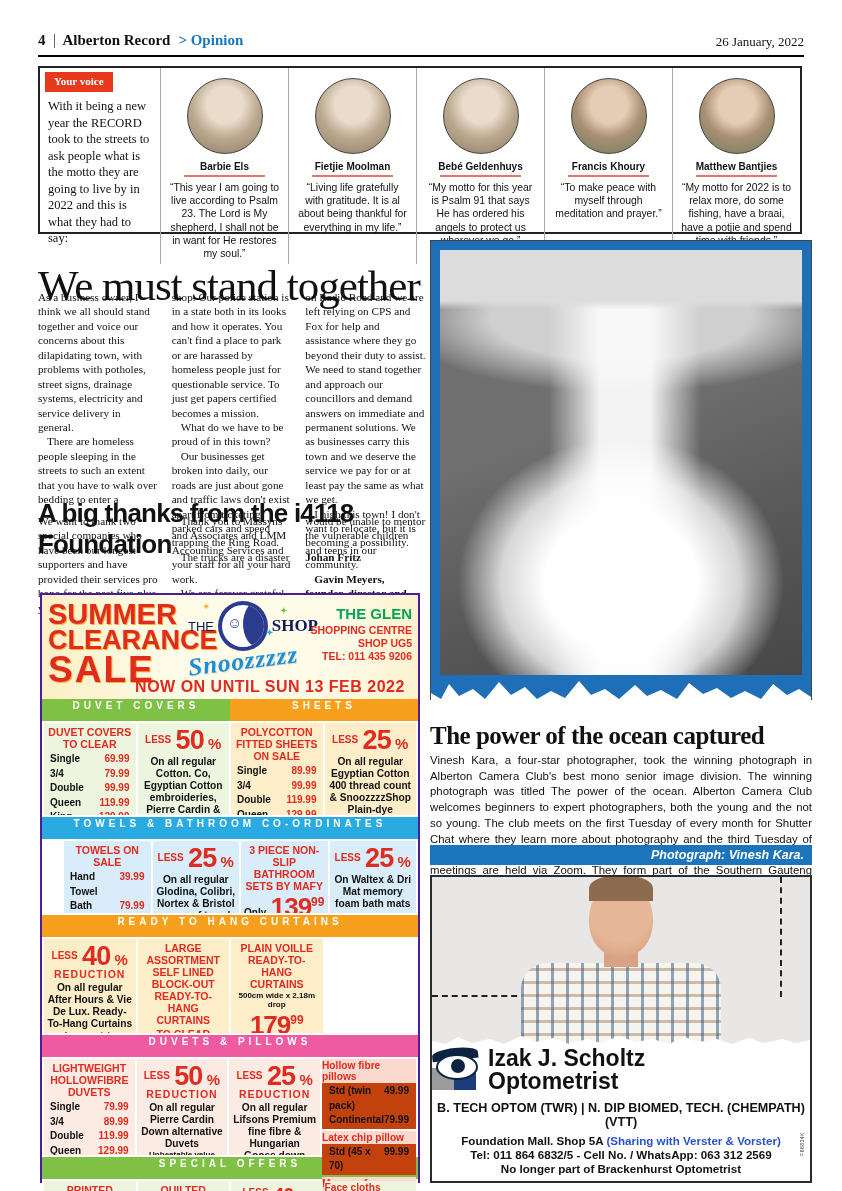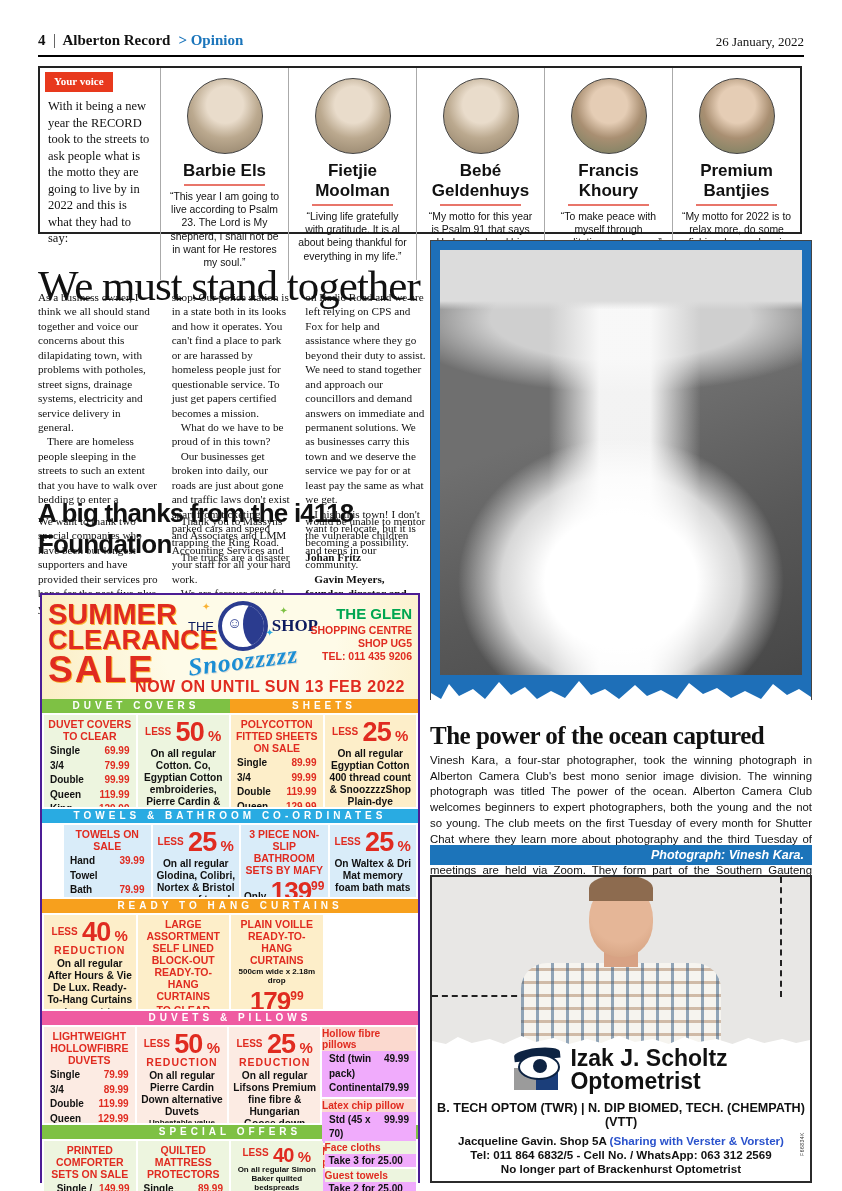--- a/index.html
+++ b/index.html
@@ -19,21 +19,21 @@
   .voice{position:absolute;left:38px;top:66px;width:764px;height:168px;border:2px solid #222;
          display:grid;grid-template-columns:120px repeat(5,1fr);box-sizing:border-box;background:#fff;}
   .voice-intro{position:relative;padding:30px 8px 6px 8px;font-family:"Liberation Serif",serif;
                font-size:12.5px;line-height:1.32;}
   .voice-tag{position:absolute;left:5px;top:4px;background:#e8391d;color:#fff;
              font-weight:bold;font-size:11px;padding:2px 9px 3px;}
   .profile{border-left:1px solid #aaa;padding:8px 7px 4px;text-align:center;position:relative;}
   .avatar{width:74px;height:74px;border-radius:50%;margin:2px auto 0;border:1px solid #444;
           background:radial-gradient(circle at 50% 35%,#e9dccb 0 30%,#bba98f 55%,#8a7a63 100%);}
   .avatar.m{background:radial-gradient(circle at 50% 35%,#e5cdb5 0 30%,#a98f72 55%,#6d7d5e 100%);}
-  .p-name{font-weight:bold;font-size:17px;margin-top:7px;}
+  .p-name{font-weight:bold;font-size:10px;margin-top:7px;}
   .p-rule{width:72%;height:2px;background:#e8756a;margin:3px auto 4px;}
   .p-quote{font-size:10.4px;line-height:1.27;}
   
   .h1{position:absolute;left:38px;top:232px;width:390px;font-family:"Liberation Serif",serif;
       font-size:43px;letter-spacing:-1px;font-weight:500;}
   .cols3{position:absolute;left:38px;width:388px;display:grid;grid-template-columns:1fr 1fr 1fr;
          column-gap:13px;font-family:"Liberation Serif",serif;font-size:11.2px;line-height:1.29;}
   .cols3 p{margin:0;}
   .cols3 p.ind{text-indent:9px;}
   .byline{font-weight:bold;}
@@ -71,21 +71,21 @@
   .moon:before{content:"";position:absolute;right:-9px;top:-4px;width:30px;height:46px;border-radius:50%;background:#2b3c8f;}
   .moon:after{content:"☺";position:absolute;left:5px;top:9px;font-size:15px;color:#2b3c8f;}
   .star{position:absolute;font-size:10px;color:#f9b233;}
   .script{color:#1b8ed4;font-weight:bold;font-style:italic;font-size:25px;transform:rotate(-7deg);
           font-family:"Liberation Serif",serif;letter-spacing:1px;text-shadow:1px 1px 0 #0d1b5e22;margin-top:-4px;}
   .glen{position:absolute;right:6px;top:10px;text-align:right;font-weight:800;line-height:1.25;}
   .glen-1{color:#00a651;font-size:15px;}
   .glen-2,.glen-3,.glen-4{color:#e02b20;font-size:10.5px;}
   .now-on{position:absolute;left:84px;right:4px;bottom:3px;text-align:center;color:#e02b20;
           font-weight:700;font-size:16px;letter-spacing:.5px;}
-  .band{height:14px;color:#fff;font-weight:bold;font-size:10px;letter-spacing:4px;text-align:center;
+  .band{height:22px;color:#fff;font-weight:bold;font-size:10px;letter-spacing:4px;text-align:center;
         line-height:14px;text-transform:uppercase;}
   .band-split{display:grid;grid-template-columns:1fr 1fr;}
   .bg-green{background:#7ec144;}.bg-orange{background:#f7a01d;}.bg-blue{background:#29abe2;}
   .bg-pink{background:#ef5ba1;}
   .adrow{display:grid;grid-template-columns:1fr 1fr 1fr 1fr;gap:2px;background:#fff;padding:2px;}
   .cell{padding:2px 3px;text-align:center;overflow:hidden;}
   .c-green{background:#edf5df;}.c-peach{background:#fdeec9;}.c-blue{background:#d9ecf9;}
   .c-pink{background:#fcebe3;}
   .cell h4{margin:1px 0 2px;color:#e02b20;font-size:10.5px;line-height:1.15;font-weight:800;}
   .prow{display:flex;justify-content:space-between;font-weight:bold;font-size:10px;line-height:1.45;padding:0 3px;}
@@ -96,41 +96,41 @@
   .less-big{font-size:27px;letter-spacing:-1px;}
   .less-pct{font-size:15px;}
   .reduction{color:#e02b20;font-weight:800;font-size:10.5px;letter-spacing:1px;margin-top:-2px;}
   .cell-text{font-weight:bold;font-size:10.2px;line-height:1.18;margin-top:2px;}
   .cell-small{font-weight:bold;font-size:8px;line-height:1.1;margin-top:1px;}
   .hero{color:#e02b20;font-weight:800;line-height:1;margin-top:2px;}
   .hero-main{font-size:26px;letter-spacing:-1px;}
   .hero-cents{font-size:12px;vertical-align:10px;}
   .hero-suffix{color:#111;font-size:10px;font-weight:bold;}
   .minis{display:flex;flex-direction:column;gap:2px;background:#fff;}
-  .mini{background:#f0abfc;border:0;}
+  .mini{background:#c2410c;border:0;}
   .mini-title{background:#fbd9cf;color:#e02b20;font-weight:800;font-size:10.2px;padding:1px 0;}
   .mini-body{font-weight:bold;font-size:10px;padding:1px 4px;}
   
   .optom{position:absolute;left:430px;top:875px;width:382px;height:308px;border:2px solid #2b2b2b;
          box-sizing:border-box;background:#fff;}
   .optom-photo{position:relative;height:168px;background:#e8e7e5;overflow:hidden;}
   .dash-h{position:absolute;left:0;top:118px;width:95px;border-top:2px dashed #222;}
   .dash-v{position:absolute;right:28px;top:0;height:120px;border-left:2px dashed #222;}
   .man-shirt{position:absolute;left:50%;transform:translateX(-50%);bottom:-4px;width:200px;height:86px;
      border-radius:26px 26px 0 0;background:
      repeating-linear-gradient(90deg,rgba(43,84,126,.5) 0 3px,transparent 3px 15px),
      repeating-linear-gradient(0deg,rgba(150,100,60,.4) 0 3px,transparent 3px 13px),#f6f4ef;}
   .man-neck{position:absolute;left:50%;transform:translateX(-50%);bottom:78px;width:34px;height:22px;background:#d8a284;}
   .man-head{position:absolute;left:50%;transform:translateX(-50%);bottom:88px;width:64px;height:76px;
      border-radius:50% 50% 46% 46%;background:radial-gradient(circle at 50% 40%,#e5b697 0 55%,#d09c7b 100%);}
   .man-hair{position:absolute;left:50%;transform:translateX(-50%);bottom:144px;width:64px;height:26px;
      border-radius:50% 50% 0 0;background:#8d6b4f;}
   .optom-rip{position:absolute;left:0;bottom:-1px;width:100%;height:12px;}
   .optom-body{position:relative;text-align:center;padding-top:2px;}
-  .optom-logo{display:flex;align-items:center;justify-content:center;gap:10px;}
+  .optom-logo{display:flex;align-items:center;justify-content:flex-start;gap:10px;}
   .eye-icon{position:relative;width:46px;height:40px;}
   .eye-sq1{position:absolute;left:0;bottom:0;width:22px;height:22px;background:#9b9b9b;}
   .eye-sq2{position:absolute;right:2px;bottom:0;width:22px;height:22px;background:#1b3e7a;}
   .eye-white{position:absolute;left:4px;top:4px;width:38px;height:22px;border-radius:50%;background:#fff;
              border:2px solid #0d2342;}
   .eye-pupil{position:absolute;left:19px;top:9px;width:14px;height:14px;border-radius:50%;background:#0d2342;}
   .eye-lash{position:absolute;left:0;top:-2px;width:46px;height:12px;border-radius:50% 50% 0 0;background:#0d2342;
             transform:rotate(-6deg);}
   .optom-name{font-weight:800;font-size:23px;line-height:1.02;text-align:left;color:#111;}
   .optom-quals{font-weight:800;font-size:12.6px;margin-top:7px;}
@@ -180,21 +180,21 @@
       <div class="p-quote">“My motto for this year is Psalm 91 that says He has ordered his angels to protect us wherever we go.”</div>
     </div>
     <div class="profile">
       <div class="avatar m"></div>
       <div class="p-name">Francis Khoury</div>
       <div class="p-rule"></div>
       <div class="p-quote">“To make peace with myself through meditation and prayer.”</div>
     </div>
     <div class="profile">
       <div class="avatar m"></div>
-      <div class="p-name">Premium Bantjies</div>
+      <div class="p-name">Matthew Bantjies</div>
       <div class="p-rule"></div>
       <div class="p-quote">“My motto for 2022 is to relax more, do some fishing, have a braai, have a potjie and spend time with friends.”</div>
     </div>
   </div>
 
   <h1 class="h1">We must stand together</h1>
   <div class="cols3" style="top:290px;">
     <div>
       <p>As a business owner, I think we all should stand together and voice our concerns about this dilapidating town, with problems with potholes, street signs, drainage systems, electricity and service delivery in general.</p>
       <p class="ind">There are homeless people sleeping in the streets to such an extent that you have to walk over bedding to enter a</p>
@@ -553,21 +553,21 @@
           <div class="eye-white"></div>
           <div class="eye-pupil"></div>
         </div>
         <div class="optom-name">
           <div>Izak J. Scholtz</div>
           <div>Optometrist</div>
         </div>
       </div>
       <div class="optom-quals">B. TECH OPTOM (TWR) | N. DIP BIOMED, TECH. (CHEMPATH) (VTT)</div>
       <div class="optom-addr">
-        <span>Jacqueline Gavin. Shop 5A </span><span class="optom-blue">(Sharing with Verster &amp; Vorster)</span>
+        <span>Foundation Mall. Shop 5A </span><span class="optom-blue">(Sharing with Verster &amp; Vorster)</span>
       </div>
       <div class="optom-tel">Tel: 011 864 6832/5 - Cell No. / WhatsApp: 063 312 2569</div>
       <div class="optom-note">No longer part of Brackenhurst Optometrist</div>
     </div>
     <div class="optom-code">F66834K</div>
   </div>
 
 </div>
 
 </body></html>

